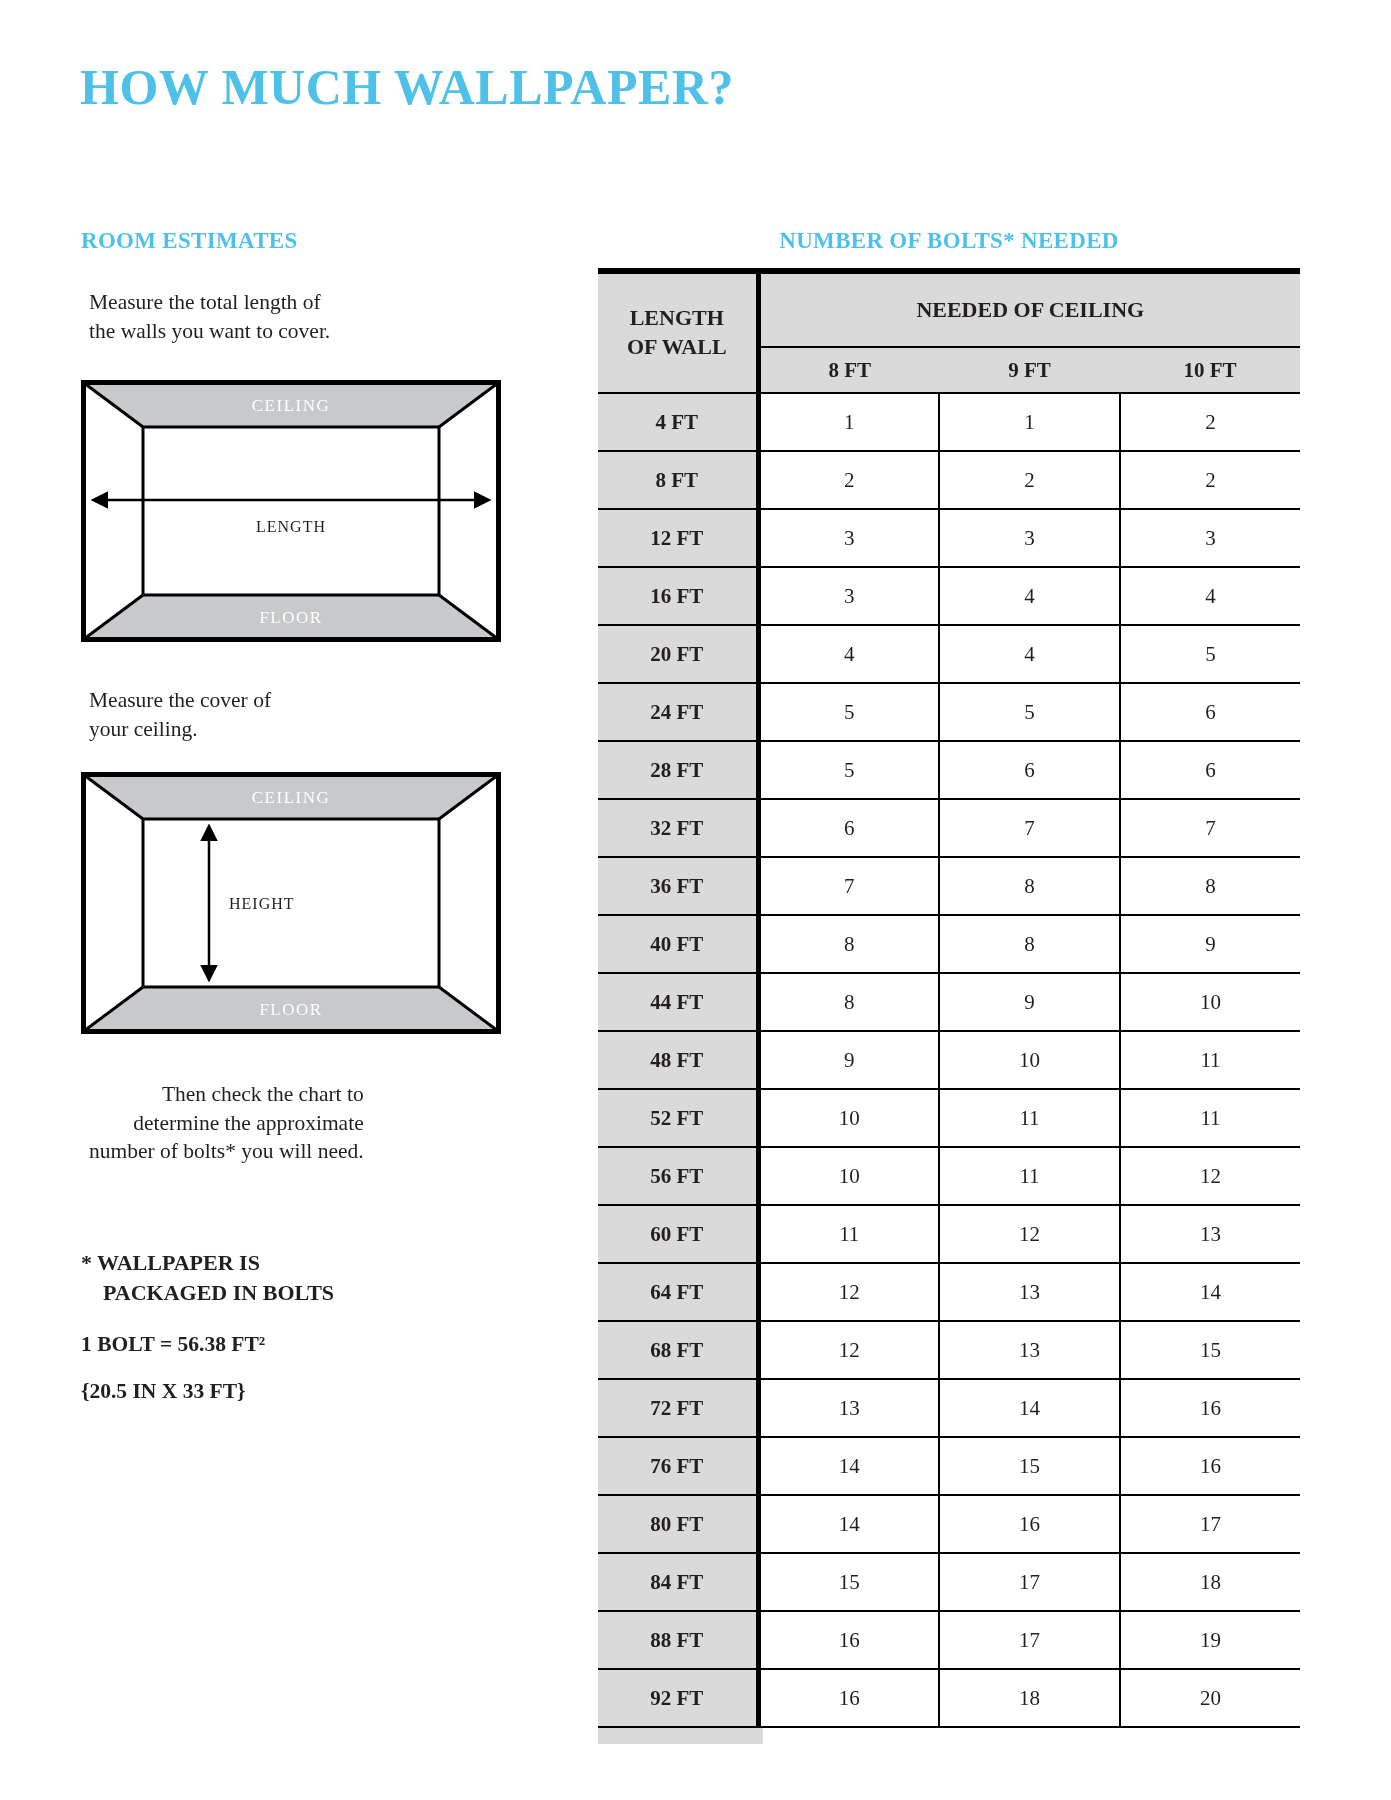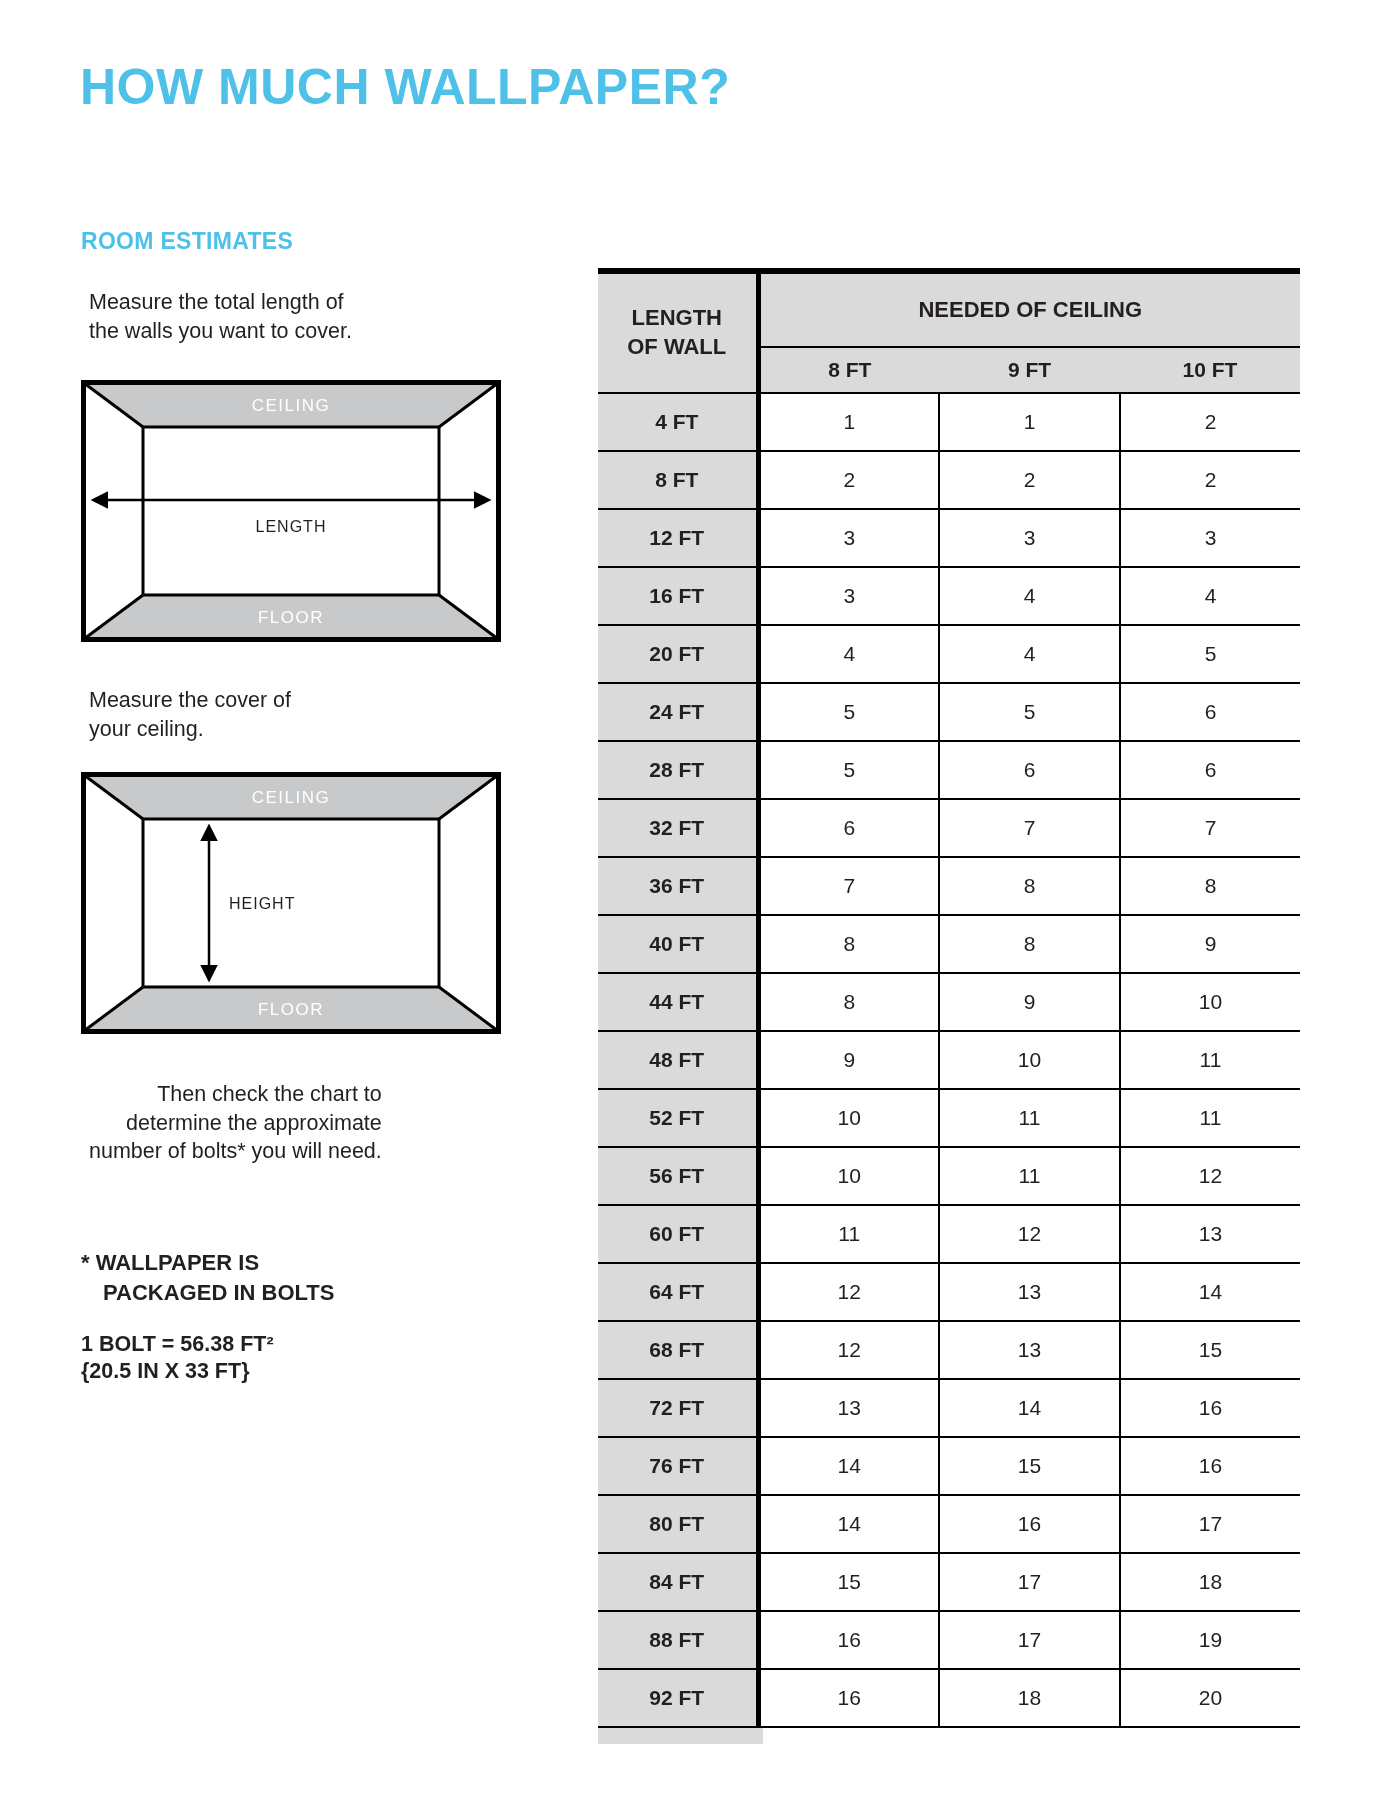--- a/index.html
+++ b/index.html
@@ -1,27 +1,27 @@
 <!DOCTYPE html>
 <html style="--accent: #4FC1E8;"><head>
 <meta charset="utf-8">
 <style>
   :root { --accent:#4FC1E8; --ink:#231F20; --cellgray:#DADADA; --bandgray:#C7C9CB; }
   * { box-sizing:border-box; }
   html,body { margin:0; padding:0; background:#fff; }
   .page { position:relative; width:1391px; height:1800px; background:#fff;
-          font-family:Liberation Sans, sans-serif; color:var(--ink); overflow:hidden; }
+          font-family:Liberation Serif, serif; color:var(--ink); overflow:hidden; }
   .abs { position:absolute; }
   .page-title { font-size:50px; font-weight:bold; color:var(--accent); margin:0; letter-spacing:0.5px; }
   .section-heading { font-size:23px; font-weight:bold; color:var(--accent); letter-spacing:0.3px; }
   .para { font-size:21.5px; line-height:1.33; white-space:pre-line; margin:8px; }
   .footnote-line { font-size:22px; font-weight:bold; line-height:1.38; }
   .footnote-indent { padding-left:22px;text-align:center; }
   .bolt-line { font-size:21.5px; font-weight:bold; }
-  .bolt-line + .bolt-line { margin-top:2px; }
+  .bolt-line + .bolt-line { margin-top:22px; }
 
   
   .table-heading { width:702px; text-align:center; font-size:23px; font-weight:bold; color:var(--accent); letter-spacing:0.3px; }
   .bolts-table { border-collapse:collapse; table-layout:fixed; width:702px; border-top:6px solid #000; }
   .bolts-table th, .bolts-table td { text-align:center; vertical-align:middle;
       border-bottom:2px solid #000; font-size:21px; padding:0; }
   .bolts-table .label-cell { background:var(--cellgray); font-weight:bold; border-right:5px solid #000; }
   .corner-cell { white-space:pre-line; font-size:22px !important; line-height:1.3; }
   .group-header { background:var(--cellgray); font-weight:bold; font-size:22px !important; height:76px; }
   .subheader th { background:var(--cellgray); font-weight:bold; height:46px; }
@@ -96,20 +96,21 @@
   <div class="abs" style="left:81px; top:1248px;">
     <div class="footnote-line">* WALLPAPER IS</div>
     <div class="footnote-line footnote-indent">PACKAGED IN BOLTS</div>
   </div>
 
   <div class="abs" style="left:81px; top:1332px;">
     <div class="bolt-line">1 BOLT = 56.38 FT²</div>
     <div class="bolt-line">{20.5 IN X 33 FT}</div>
   </div>
 
+  <div class="table-heading abs" style="left:598px; top:228px;">NUMBER OF BOLTS* NEEDED</div>
 
   <div class="abs" style="left:598px; top:268px; width:702px;">
     <table class="bolts-table">
       <colgroup>
         <col style="width:160px">
         <col style="width:181px">
         <col style="width:181px">
         <col style="width:180px">
       </colgroup>
       <thead>

